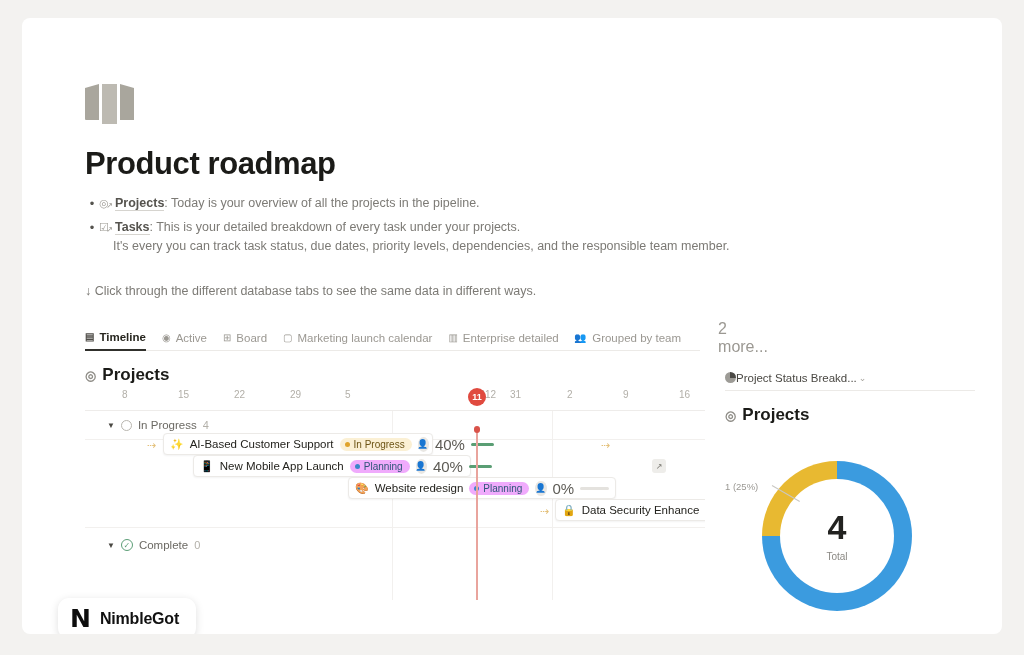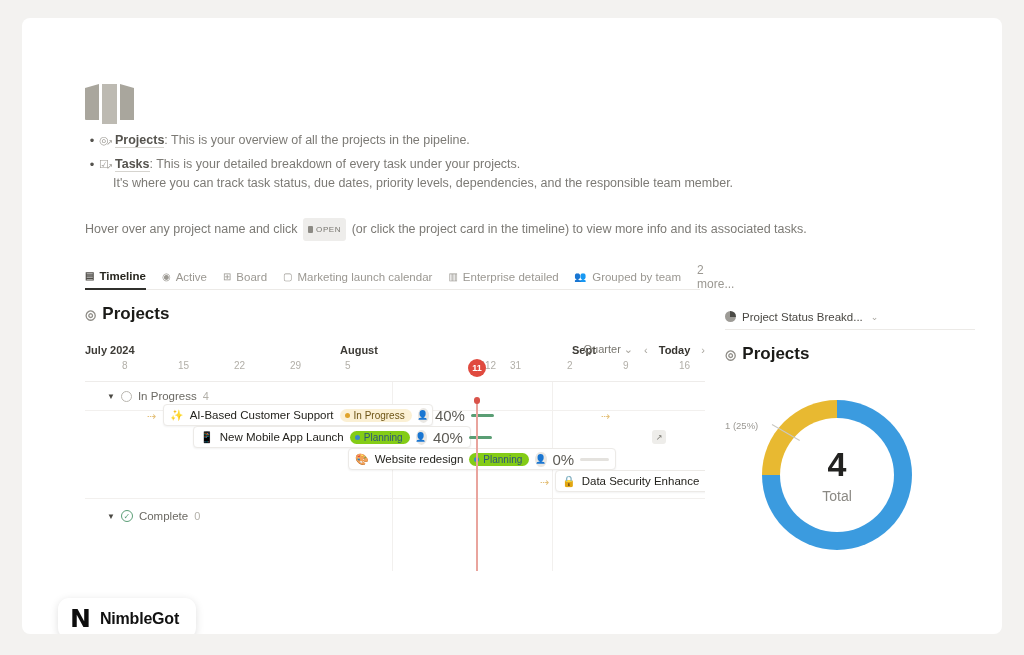--- a/index.html
+++ b/index.html
@@ -61,21 +61,21 @@
   
   .tabbar { display: flex; align-items: center; gap: 16px;
             margin-top: 23px; border-bottom: 1px solid #eceae7;
             height: 26px; width: 615px; }
   .tab { display: flex; align-items: center; gap: 5px; height: 26px;
          font-size: 11.5px; color: #9b9892; cursor: pointer; white-space: nowrap; }
   .tab.active { color: #27261f; font-weight: bold;
                 border-bottom: 2px solid #30302c; }
   .tab .ti { font-size: 10px; color: #9b9892; line-height: 1; }
   .tab.active .ti { color: #4e4c47; }
-  .more { font-size: 12px; color: #9b9892; cursor: pointer; }
+  .more { font-size: 16px; color: #9b9892; cursor: pointer; margin-left: 21px; }
 
   
   .cols { display: flex; margin-top: 14px; }
   .colL { width: 620px; }
   .colR { width: 250px; margin-left: 20px; position: relative; }
 
   .dbtitle { display: flex; align-items: center; gap: 6px;
              font-size: 17px; font-weight: bold; color: #1b1b18; }
   .dbtitle .ic { font-size: 13px; color: #8f8d87; }
 
@@ -118,50 +118,50 @@
           background: #ffffff; border: 1px solid #eceae7; border-radius: 4px;
           height: 22px; padding: 0 6px; gap: 6px; font-size: 11.5px;
           color: #24231e; white-space: nowrap;
           box-shadow: 0 1px 2px rgba(15,15,15,.05); }
   .card .emo { font-size: 11px; }
   .pill { border-radius: 9px; padding: 1px 7px 1px 5px; font-size: 10px;
           display: flex; align-items: center; gap: 4px; }
   .pill .pd { width: 5px; height: 5px; border-radius: 50%; }
   .pill.inprog { background: #fbf0d4; color: #6d5415; }
   .pill.inprog .pd { background: #e0a32a; }
-  .pill.plan { background: #84cc16; color: #2d5578; justify-content: center; }
+  .pill.plan { background: #f0abfc; color: #2d5578; justify-content: center; }
   .pill.plan .pd { background: #3b87c9; }
   .ava { width: 15px; height: 15px; border-radius: 50%; background: #e9e7e3;
          font-size: 9px; display:flex; align-items:center; justify-content:center; }
   .pct { font-size: 15px; color: #5d5b55; }
   .bar { width: 58px; height: 3px; border-radius: 2px; background: #e4e2de;
          position: relative; }
   .bar i { position:absolute; left:0; top:0; height:3px; border-radius:2px;
            background:#5a9e74; display:block; }
   .connector { position: absolute; color: #e4c07a; font-size: 11px; }
   .openbtn { position:absolute; width:14px; height:14px; border-radius:3px;
              background:#eeedea; color:#7a7872; font-size:8px;
              display:flex; align-items:center; justify-content:center; }
 
   
-  .rp-head { display: flex; align-items: center; gap: 6px; height: 26px;
+  .rp-head { display: flex; align-items: center; gap: 0; height: 26px;
              border-bottom: 1px solid #eceae7; width: 250px;
              font-size: 11.5px; color: #4a4843; }
   .rp-head .pie { width: 11px; height: 11px; border-radius: 50%;
                   background: conic-gradient(#4b4a46 0 28%, #9d9b96 0 100%); }
   .rp-head .cv { color: #a8a59e; font-size: 9px; margin-left: 2px; }
 
   .donut-wrap { position: relative; width: 250px; height: 220px; margin-top: 32px; }
   .donut { position: absolute; left: 37px; top: 4px; width: 150px; height: 150px;
            border-radius: 50%; }
   .donut .hole { position:absolute; left:18px; top:18px; width:114px; height:114px;
                  border-radius:50%; background:#fff; display:flex;
                  flex-direction:column; align-items:center; justify-content:center; }
   .donut .tot-n { font-size: 34px; font-weight: bold; color: #222220; line-height: 1; }
-  .donut .tot-l { font-size: 14px; color: #8b8984; margin-top: 7px; }
+  .donut .tot-l { font-size: 10px; color: #8b8984; margin-top: 7px; }
   .lbl { position: absolute; font-size: 9.5px; color: #9a9893; }
   .leader { position: absolute; background: #c9c7c2; height: 1px;
             transform-origin: left center; }
 
   
   .wm { position: absolute; left: 36px; top: 580px;
         display: flex; align-items: center; gap: 9px;
         background: #fff; border-radius: 11px; padding: 8px 17px 8px 12px;
         box-shadow: 0 2px 8px rgba(0,0,0,.13); }
   .wm .n { font-size: 25px; font-weight: bold; color: #0d0d0d; line-height: 1;
@@ -173,43 +173,40 @@
 
 <div class="page">
   <div class="content">
 
     <div class="map-icon">
       <div class="pan p1"></div>
         <div class="pan p2"></div>
         <div class="pan p3"></div>
     </div>
 
+    <h1 class="title">Product roadmap</h1>
 
     <div class="bullets">
       <div class="bullet">
         <span class="dot">•</span>
         <span class="body">
-          <span class="dbicon"><span class="g">◎</span><span class="arr">↗</span></span><a class="dblink">Projects</a><span>: This is your overview of all the projects in the pipeline.</span>
+          <span class="dbicon"><span class="g">◎</span><span class="arr">↗</span></span><a class="dblink">Projects</a><span>: Today is your overview of all the projects in the pipeline.</span>
         </span>
       </div>
       <div class="bullet">
         <span class="dot">•</span>
         <span class="body">
           <span class="dbicon"><span class="g">☑</span><span class="arr">↗</span></span><a class="dblink">Tasks</a><span>: This is your detailed breakdown of every task under your projects.</span>
-          <div class="sub2">It's where you can track task status, due dates, priority levels, dependencies, and the responsible team member.</div>
+          <div class="sub2">It's every you can track task status, due dates, priority levels, dependencies, and the responsible team member.</div>
         </span>
       </div>
     </div>
 
     <div class="hints">
-      <div class="hint">
-        <span>Hover over any project name and click</span>
-        <span class="chip-open"><span class="sq"></span><span>OPEN</span></span>
-        <span>(or click the project card in the timeline) to view more info and its associated tasks.</span>
-      </div>
+      <div class="hint">↓ Click through the different database tabs to see the same data in different ways.</div>
     </div>
 
     <div class="tabbar">
       <div class="tab active">
           <span class="ti">▤</span>
           <span>Timeline</span>
         </div>
       <div class="tab">
           <span class="ti">◉</span>
           <span>Active</span>
@@ -234,31 +231,20 @@
     </div>
 
     <div class="cols">
 
       <div class="colL">
         <div class="dbtitle">
           <span class="ic">◎</span>
           <span>Projects</span>
         </div>
 
-        <div class="tl-head">
-          <span class="mon" style="left:0">July 2024</span>
-          <span class="mon" style="left:255px">August</span>
-          <span class="mon" style="left:487px">Sept</span>
-          <div class="tl-ctrl">
-            <span><span>Quarter</span> <span class="arrow">⌄</span></span>
-            <span class="arrow">‹</span>
-            <span class="today">Today</span>
-            <span class="arrow">›</span>
-          </div>
-        </div>
 
         <div class="tl-days">
           <span class="day" style="left:37px">8</span>
           <span class="day" style="left:93px">15</span>
           <span class="day" style="left:149px">22</span>
           <span class="day" style="left:205px">29</span>
           <span class="day" style="left:260px">5</span>
           <span class="day" style="left:400px">12</span>
           <span class="day" style="left:389px">19</span>
           <span class="day" style="left:425px">31</span>

